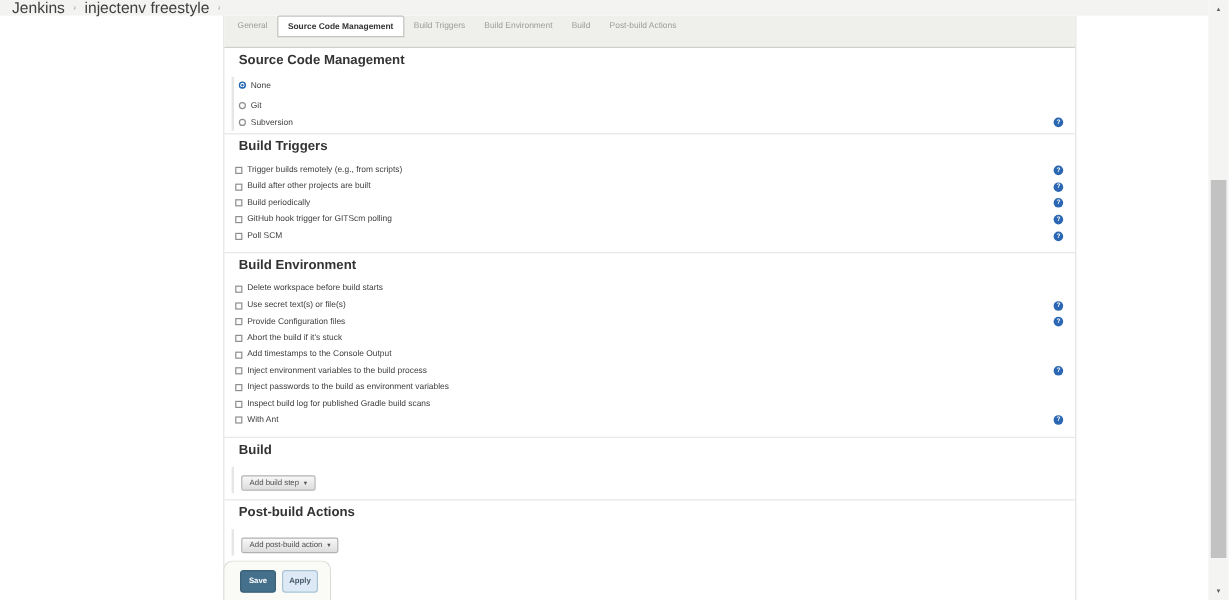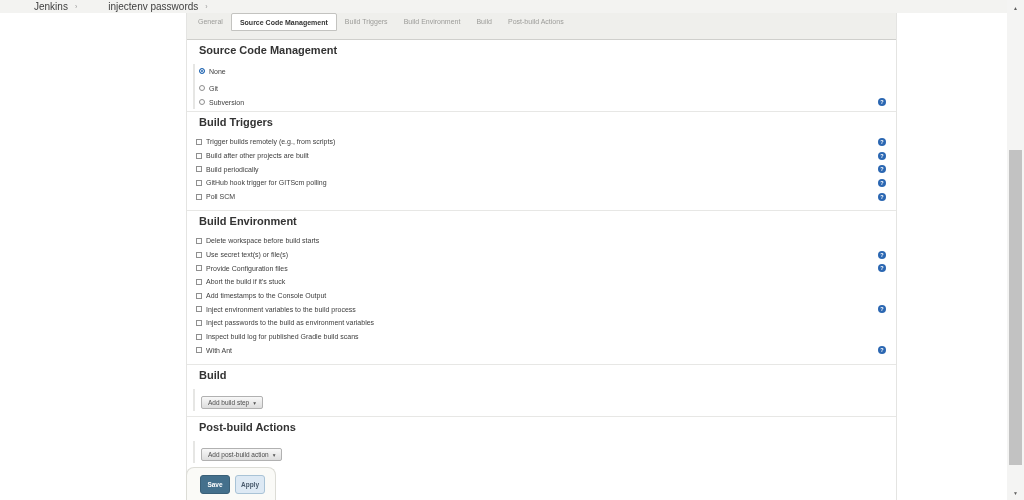--- a/index.html
+++ b/index.html
@@ -7,21 +7,21 @@
   .page {
     position:relative; width:1024px; height:500px; overflow:hidden;
     background:#ffffff; font-family:"Liberation Sans", sans-serif;
   }
 
   
   .breadcrumb {
     position:absolute; top:0; left:0; width:1007px; height:13px;
     background:#f3f3f1; display:flex; align-items:center; padding-left:10px; gap:7px;
   }
-  .crumb { font-size:10px; color:#3e3e3e; cursor:pointer;margin-left:24px; }
+  .crumb { font-size:13px; color:#3e3e3e; cursor:pointer; }
   .crumb-sep { font-size:7px; color:#9a9a9a; }
 
   
   .col {
     position:absolute; left:186px; top:13px; width:711px; height:487px;
     background:#ffffff; border-left:1px solid #e4e4e2; border-right:1px solid #e4e4e2;
   }
 
   
   .tabstrip {
@@ -100,21 +100,21 @@
   .sb-thumb { position:absolute; left:2px; top:150px; width:13px; height:315px; background:#c2c2c2; cursor:pointer; }
 </style>
 </head>
 <body>
 
 <div class="page">
 
   <div class="breadcrumb">
     <span class="crumb">Jenkins</span>
     <span class="crumb-sep">›</span>
-    <span class="crumb">injectenv passwords</span>
+    <span class="crumb">injectenv freestyle</span>
     <span class="crumb-sep">›</span>
   </div>
 
   <div class="col">
 
     <div class="tabstrip">
       <span class="tab">General</span>
       <span class="tab active">Source Code Management</span>
       <span class="tab">Build Triggers</span>
       <span class="tab">Build Environment</span>

